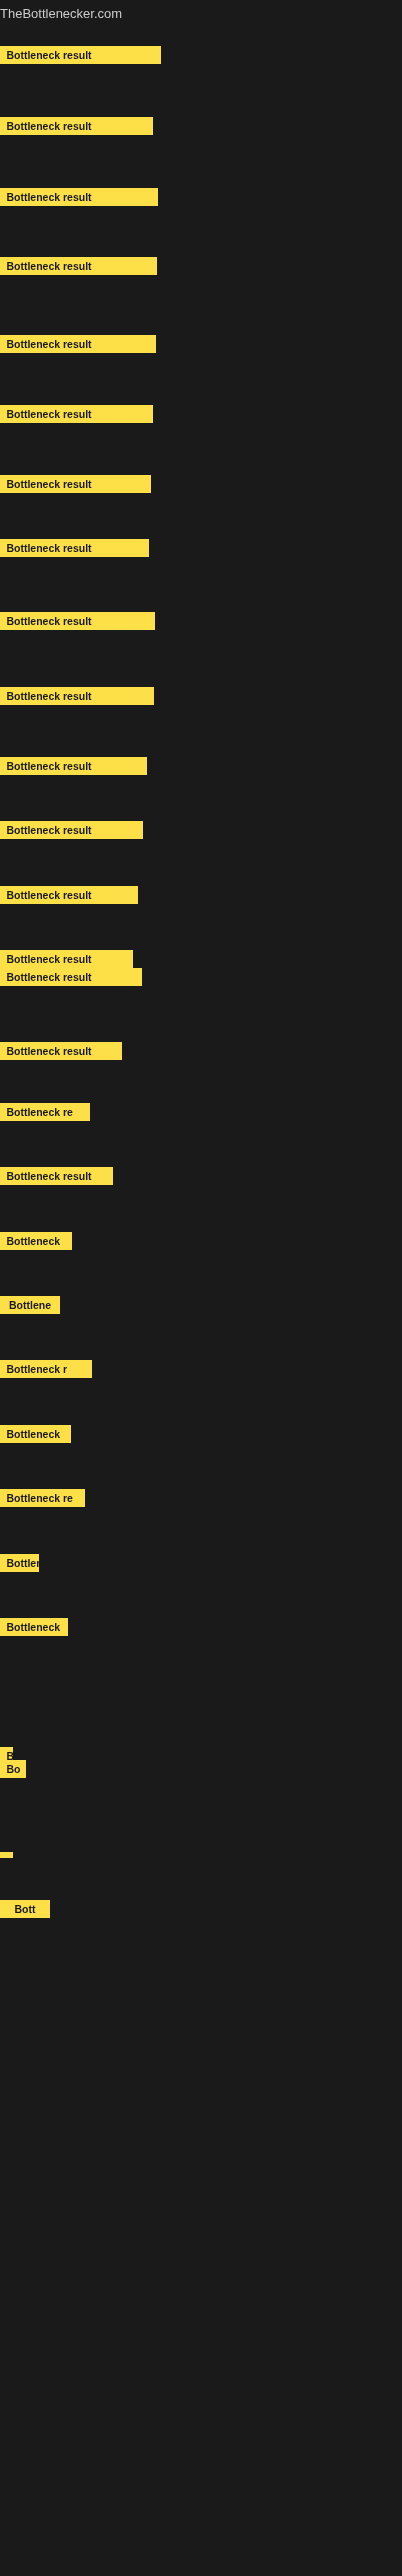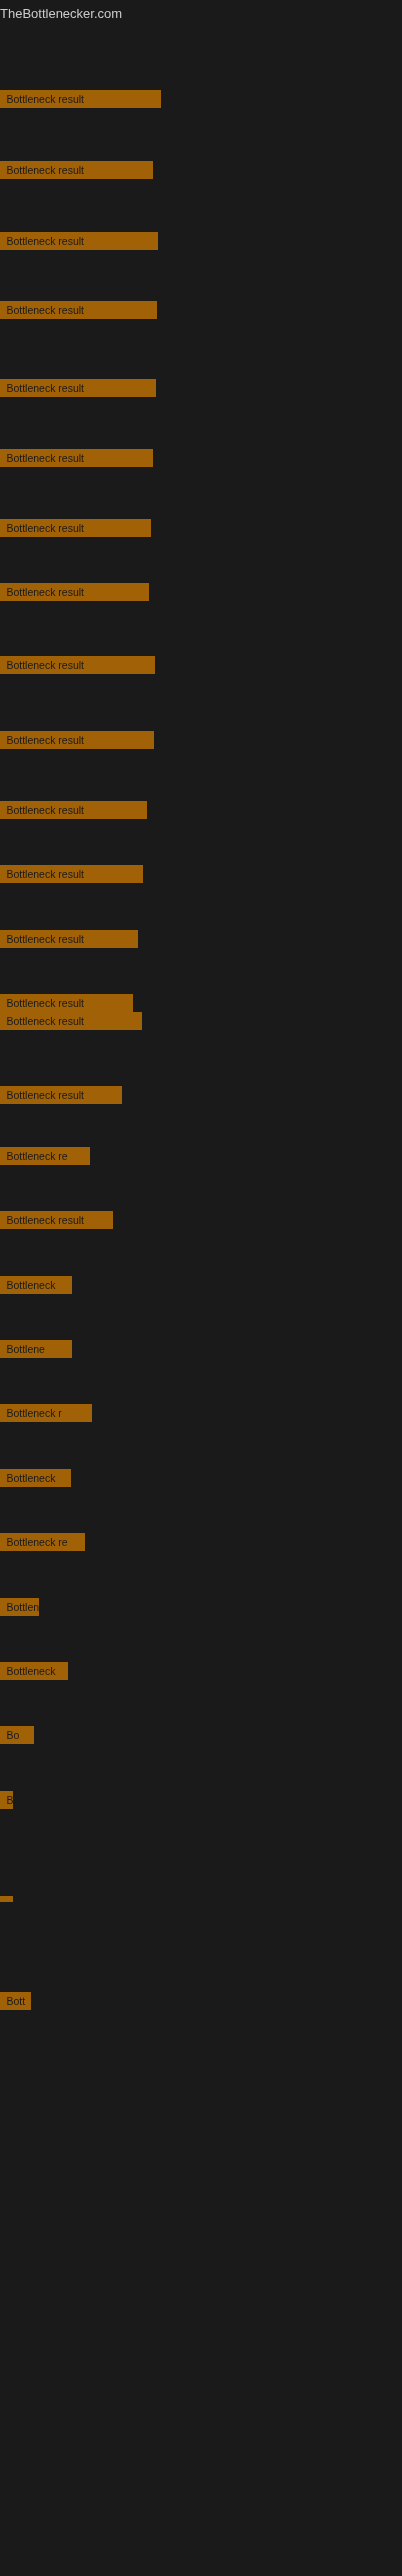--- a/index.html
+++ b/index.html
@@ -20,28 +20,27 @@
       text-align: left;
       color: #cccccc;
       font-size: 13px;
       padding: 6.4px 0;
       font-weight: normal;
     }
 
     .bottleneck-item {
       position: absolute;
       left: 0;
-      background-color: #a16207;
+      background-color: #fde047;
       color: #1a1a1a;
       font-size: 10.5px;
-      font-weight: normal;
+      font-weight: bold;
       padding: 3.2px 6.4px;
       white-space: nowrap;
       overflow: hidden;
-      margin-top: 44px;
     }
   </style>
 </head>
 <body>
 
 <div class="site-title" id="site-title">TheBottlenecker.com</div>
 
 <div id="items-container">
     <div class="bottleneck-item" style="top: 46px; width: 161px;">Bottleneck result</div>
     <div class="bottleneck-item" style="top: 117px; width: 153px;">Bottleneck result</div>
@@ -55,24 +54,24 @@
     <div class="bottleneck-item" style="top: 687px; width: 154px;">Bottleneck result</div>
     <div class="bottleneck-item" style="top: 757px; width: 147px;">Bottleneck result</div>
     <div class="bottleneck-item" style="top: 821px; width: 143px;">Bottleneck result</div>
     <div class="bottleneck-item" style="top: 886px; width: 138px;">Bottleneck result</div>
     <div class="bottleneck-item" style="top: 950px; width: 133px;">Bottleneck result</div>
     <div class="bottleneck-item" style="top: 968px; width: 142px;">Bottleneck result</div>
     <div class="bottleneck-item" style="top: 1042px; width: 122px;">Bottleneck result</div>
     <div class="bottleneck-item" style="top: 1103px; width: 90px;">Bottleneck re</div>
     <div class="bottleneck-item" style="top: 1167px; width: 113px;">Bottleneck result</div>
     <div class="bottleneck-item" style="top: 1232px; width: 72px;">Bottleneck</div>
-    <div class="bottleneck-item" style="top: 1296px; width: 72px;">Bottlene</div>
+    <div class="bottleneck-item" style="top: 1296px; width: 60px; text-align: center;">Bottlene</div>
     <div class="bottleneck-item" style="top: 1360px; width: 92px;">Bottleneck r</div>
     <div class="bottleneck-item" style="top: 1425px; width: 71px;">Bottleneck</div>
     <div class="bottleneck-item" style="top: 1489px; width: 85px;">Bottleneck re</div>
     <div class="bottleneck-item" style="top: 1554px; width: 39px;">Bottlen</div>
     <div class="bottleneck-item" style="top: 1618px; width: 68px;">Bottleneck</div>
-    <div class="bottleneck-item" style="top: 1682px; width: 34px;">Bo</div>
+    <div class="bottleneck-item" style="top: 1760px; width: 26px;">Bo</div>
     <div class="bottleneck-item" style="top: 1747px; width: 13px;">B</div>
     <div class="bottleneck-item" style="top: 1852px; width: 6.4px;"></div>
-    <div class="bottleneck-item" style="top: 1948px; width: 31px; text-align: center;">Bott</div>
+    <div class="bottleneck-item" style="top: 1900px; width: 50px; text-align: center;">Bott</div>
   </div>
 
 
 </body></html>

